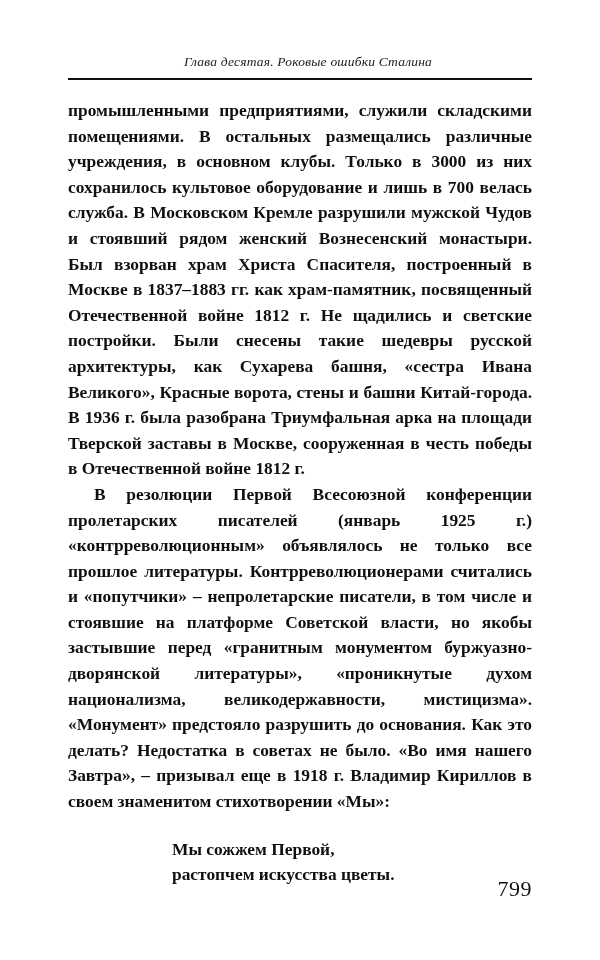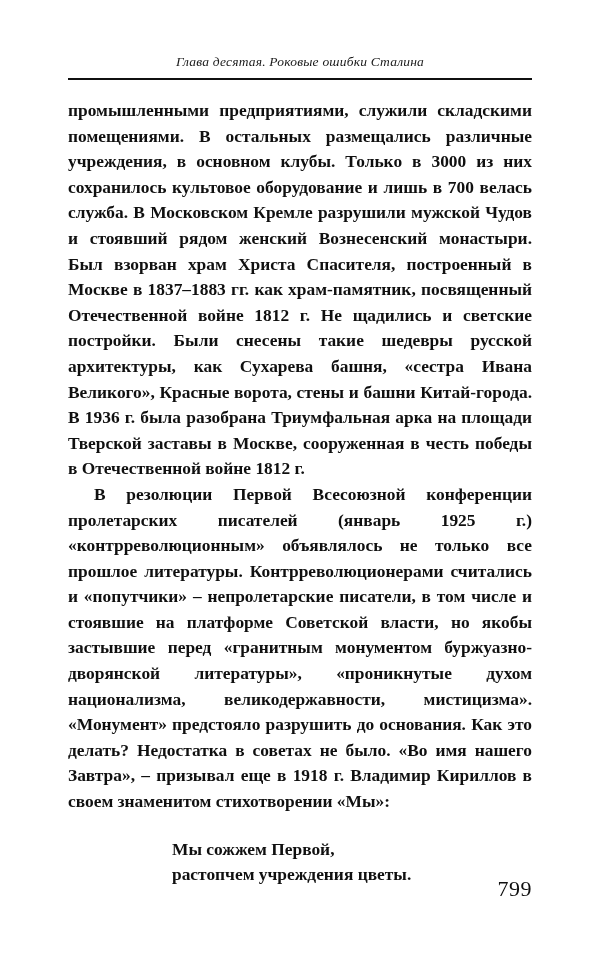--- a/index.html
+++ b/index.html
@@ -16,21 +16,21 @@
   }
   .page {
     position: relative;
     width: 600px;
     height: 960px;
     box-sizing: border-box;
     padding: 0;
   }
   .running-head {
     position: absolute;
-    left: 68px;
+    left: 76px;
     top: 54px;
     width: 464px;
     text-align: center;
     font-size: 13.5px;
     font-style: italic;
     letter-spacing: 0.2px;
     color: #1a1a1a;
   }
   .head-rule {
     position: absolute;
@@ -93,20 +93,20 @@
 
   <div class="body-block">
     <p class="para">промышленными предприятиями, служили складскими помещениями. В остальных размещались различные учреждения, в основном клубы. Только в 3000 из них сохранилось культовое оборудование и лишь в 700 велась служба. В Московском Кремле разрушили мужской Чудов и стоявший рядом женский Вознесенский монастыри. Был взорван храм Христа Спасителя, построенный в Москве в 1837–1883 гг. как храм-памятник, посвященный Отечественной войне 1812 г. Не щадились и светские постройки. Были снесены такие шедевры русской архитектуры, как Сухарева башня, «сестра Ивана Великого», Красные ворота, стены и башни Китай-города. В 1936 г. была разобрана Триумфальная арка на площади Тверской заставы в Москве, сооруженная в честь победы в Отечественной войне 1812 г.</p>
     <p class="para indent">В резолюции Первой Всесоюзной конференции пролетарских писателей (январь 1925 г.) «контрреволюционным» объявлялось не только все прошлое литературы. Контрреволюционерами считались и «попутчики» – непролетарские писатели, в том числе и стоявшие на платформе Советской власти, но якобы застывшие перед «гранитным монументом буржуазно-дворянской литературы», «проникнутые духом национализма, великодержавности, мистицизма». «Монумент» предстояло разрушить до основания. Как это делать? Недостатка в советах не было. «Во имя нашего Завтра», – призывал еще в 1918 г. Владимир Кириллов в своем знаменитом стихотворении «Мы»:</p>
 
     <div class="verse-block">
       <p class="verse">
           <span class="verse-line">Мы сожжем Первой,</span>
         </p>
       <p class="verse">
-          <span class="verse-line">растопчем учреждения цветы.</span>
+          <span class="verse-line">растопчем искусства цветы.</span>
         </p>
     </div>
   </div>
 
   <div class="folio">799</div>
 
 </div>
 
 </body></html>

